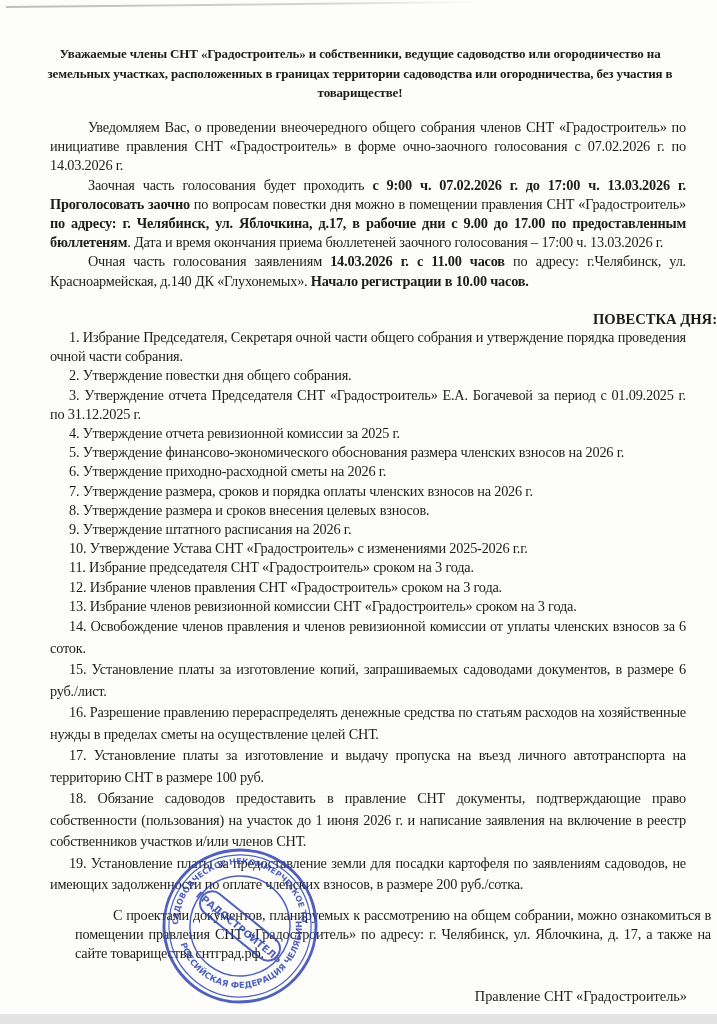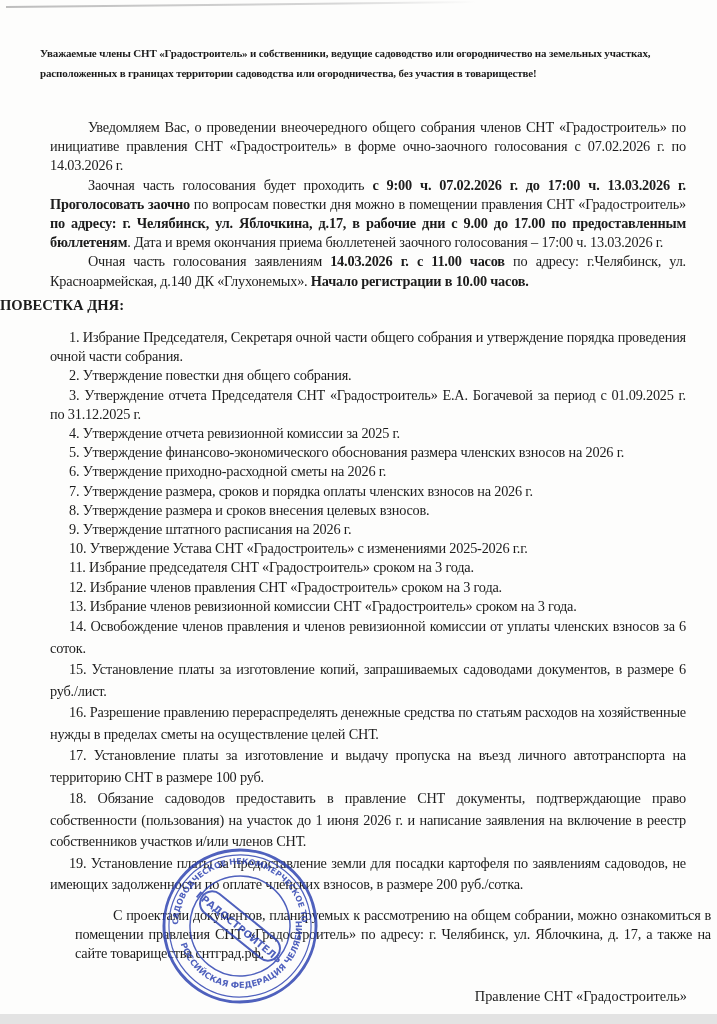--- a/index.html
+++ b/index.html
@@ -17,33 +17,33 @@
     position: absolute; left: 6px; top: 6px; width: 470px; height: 2px;
     background: linear-gradient(90deg, #bdbdbd, #d6d6d6 70%, rgba(220,220,220,0));
     transform: rotate(-0.6deg); transform-origin: left;
   }
   .bottom-strip {
     position: absolute; left: 0; top: 1014px; width: 717px; height: 10px;
     background: #e3e3e3;
   }
   .heading {
     position: absolute; left: 40px; top: 44px; width: 640px;
-    font-weight: bold; font-size: 11px; line-height: 19.5px;
+    text-align: center; font-weight: bold; font-size: 13px; line-height: 19.5px;
     letter-spacing: -0.15px;
   }
   .body-block {
     position: absolute; left: 50px; width: 636px;
     font-size: 14.3px; line-height: 19.2px; text-align: justify;
     letter-spacing: -0.2px;
   }
   .body-block p { margin: 0; text-indent: 38px; }
   #intro { top: 118px; }
   .agenda-title {
-    position: absolute; left: 0; width: 717px; top: 296px;
-    text-align: left; font-weight: bold; font-size: 14.6px; line-height: 19px;
+    position: absolute; left: 0; width: 717px; top: 310px;
+    text-align: right; font-weight: bold; font-size: 14.6px; line-height: 19px;
   }
   #agenda { top: 328px; }
   #agenda p { text-indent: 19px; }
   #agenda p.spaced { line-height: 21.5px; }
   #outro { top: 906px; margin-left: 25px; }
   .footer-date {
     position: absolute; left: 52px; top: 992px; font-size: 14.3px; margin-top: 20px;
   }
   .footer-sign {
     position: absolute; right: 30px; top: 988px; font-size: 14.3px;

